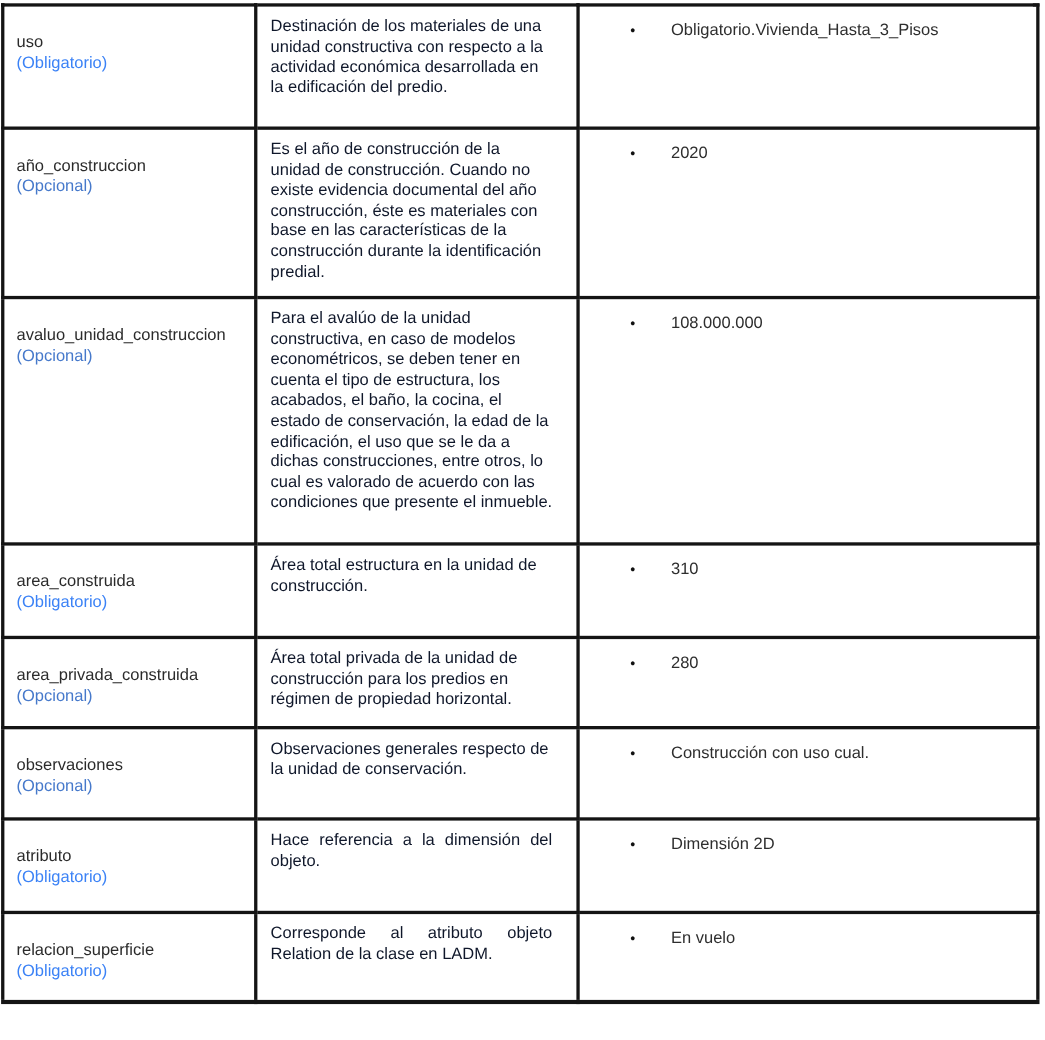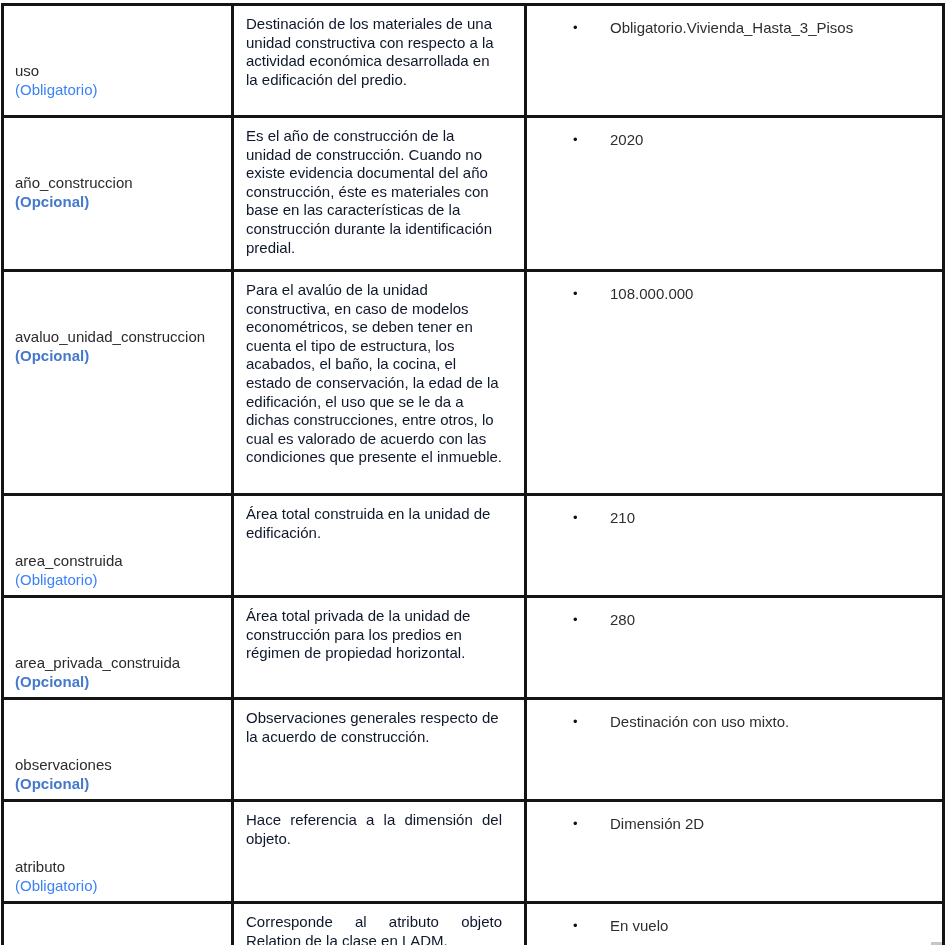--- a/index.html
+++ b/index.html
@@ -4,24 +4,24 @@
 <style>
   html,body{margin:0;padding:0;background:#ffffff;}
   body{font-family:"Liberation Sans","DejaVu Sans",sans-serif;color:#2e2e2e;}
   .wrap{position:relative;width:944px;}
   
   .stub{position:absolute;top:0;width:3px;height:3px;background:#141414;}
   table.attr{border-collapse:collapse;table-layout:fixed;width:941px;margin:3px 0 0 1px;
              border:3px solid #141414;border-bottom:4px solid #141414;}
   td{border:3px solid #141414;vertical-align:top;}
   td.name{padding:23px 6px 6px 11px;font-size:15px;line-height:19px;}
-  .attr-name{display:block;color:#2b2b2b;margin-top:32px;}
+  .attr-name{display:block;color:#2b2b2b;}
   .req-label{display:block;}
   .required{color:#3b82f6;}
-  .optional{color:#4679cb;font-weight:bold;}
+  .optional{color:#4679cb;}
   td.desc{padding:9px 22px 6px 12px;font-size:15px;line-height:18.6px;color:#0f172a;}
   td.desc.justify{text-align:justify;margin-left:24px;}
   td.ex{padding:12px 8px 6px 0;font-size:15px;line-height:19px;color:#2e2e2e;}
   .ex-inner{display:flex;align-items:flex-start;}
   .bullet{display:inline-block;margin-left:46px;width:37px;font-size:13px;line-height:19px;color:#111;flex:0 0 auto;}
   .ex-text{flex:1 1 auto;}
   .artifact{position:absolute;left:931px;top:939px;width:11px;height:6px;background:#b9b9b9;opacity:.8;}
 </style>
 </head>
 <body>
@@ -80,25 +80,25 @@
             <span class="ex-text">108.000.000</span>
           </div>
         </td>
       </tr>
 
       <tr style="height:85px">
         <td class="name">
           <span class="attr-name">area_construida</span>
           <span class="req-label required">(Obligatorio)</span>
         </td>
-        <td class="desc">Área total construida en la unidad de edificación.</td>
+        <td class="desc">Área total estructura en la unidad de construcción.</td>
         <td class="ex">
           <div class="ex-inner">
             <span class="bullet">•</span>
-            <span class="ex-text">210</span>
+            <span class="ex-text">310</span>
           </div>
         </td>
       </tr>
 
       <tr style="height:82px">
         <td class="name">
           <span class="attr-name">area_privada_construida</span>
           <span class="req-label optional">(Opcional)</span>
         </td>
         <td class="desc">Área total privada de la unidad de construcción para los predios en régimen de propiedad horizontal.</td>
@@ -108,25 +108,25 @@
             <span class="ex-text">280</span>
           </div>
         </td>
       </tr>
 
       <tr style="height:83px">
         <td class="name">
           <span class="attr-name">observaciones</span>
           <span class="req-label optional">(Opcional)</span>
         </td>
-        <td class="desc">Observaciones generales respecto de la acuerdo de construcción.</td>
+        <td class="desc">Observaciones generales respecto de la unidad de conservación.</td>
         <td class="ex">
           <div class="ex-inner">
             <span class="bullet">•</span>
-            <span class="ex-text">Destinación con uso mixto.</span>
+            <span class="ex-text">Construcción con uso cual.</span>
           </div>
         </td>
       </tr>
 
       <tr style="height:85px">
         <td class="name">
           <span class="attr-name">atributo</span>
           <span class="req-label required">(Obligatorio)</span>
         </td>
         <td class="desc justify">Hace referencia a la dimensión del objeto.</td>

